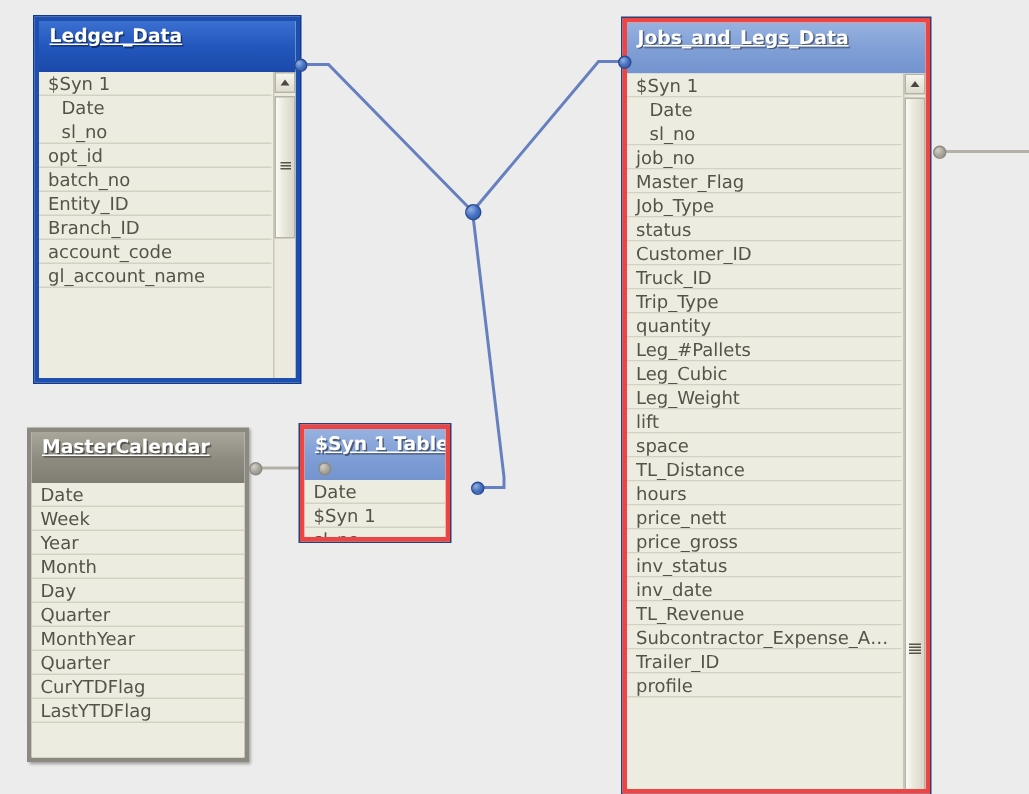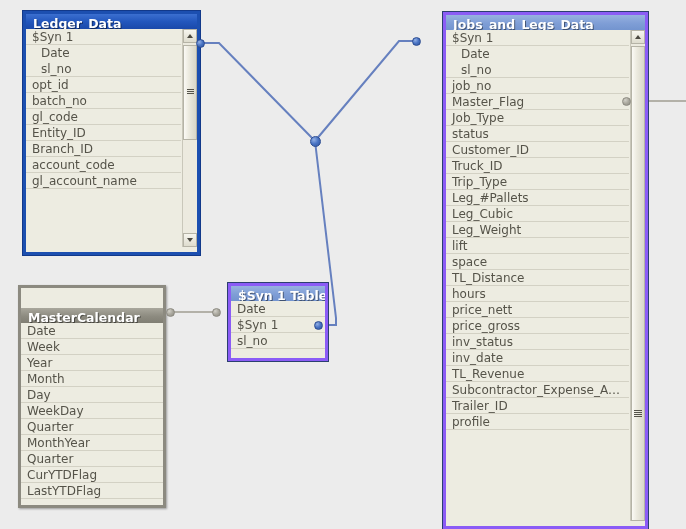--- a/index.html
+++ b/index.html
@@ -34,51 +34,49 @@
     position: absolute;
     box-sizing: border-box;
     background: #edece1;
     overflow: hidden;
   }
   .tbl.active {
     border: 3px solid #1c4fb0;
     box-shadow: 0 0 0 1px #12398a;
   }
   .tbl.semi {
-    border: 3px solid #8b5cf6;
+    border: 3px solid #ef4444;
     box-shadow: 0 0 0 1px #2b3f70;
-    margin-left: 28px;
   }
   .tbl.inactive {
     border: 3px solid #8c8a80;
     box-shadow: 1px 1px 2px rgba(0,0,0,0.35);
   }
   .title {
-    height: 15px;
+    height: 34px;
     line-height: 20px;
     padding-left: 7px;
     font-weight: bold;
     font-size: 12.5px;
     color: #ffffff;
     letter-spacing: 0px;
     text-shadow: 1px 1px 0 rgba(0,0,0,0.45);
     white-space: nowrap;
     overflow: hidden;
     box-sizing: border-box;
     text-decoration: underline;
   }
   .title.blue-dark {
     background: linear-gradient(to bottom, #3b6fd0 0%, #2357bd 50%, #1a49aa 100%);
   }
   .title.blue-light {
     background: linear-gradient(to bottom, #97b2e0 0%, #7f9ed6 55%, #7394cf 100%);
   }
   .title.gray {
     background: linear-gradient(to bottom, #a9a79c 0%, #8d8b80 55%, #807e73 100%);
-    margin-top: 20px;
   }
   .fieldwrap {
     position: relative;
     background: #edece1;
     height: calc(100% - 20px);
     overflow: hidden;
   }
   .fields {
     position: absolute;
     left: 0; top: 0;
@@ -221,21 +219,20 @@
 
   <div class="tbl active" id="t-ledger" style="left:23px; top:11px; width:177px; height:244px;">
     <div class="title blue-dark">Ledger_Data</div>
     <div class="fieldwrap">
       <ul class="fields" style="right:16px;">
         <li>$Syn 1</li>
         <li class="sub">Date</li>
         <li class="subend">sl_no</li>
         <li>opt_id</li>
         <li>batch_no</li>
-        <li>gl_code</li>
         <li>Entity_ID</li>
         <li>Branch_ID</li>
         <li>account_code</li>
         <li>gl_account_name</li>
         <li class="blank"></li>
       </ul>
       <div class="vscroll">
         <div class="sb-btn up">
           <span class="sb-arrow"></span>
         </div>
@@ -260,20 +257,21 @@
         <li>$Syn 1</li>
         <li class="sub">Date</li>
         <li class="subend">sl_no</li>
         <li>job_no</li>
         <li>Master_Flag</li>
         <li>Job_Type</li>
         <li>status</li>
         <li>Customer_ID</li>
         <li>Truck_ID</li>
         <li>Trip_Type</li>
+        <li>quantity</li>
         <li>Leg_#Pallets</li>
         <li>Leg_Cubic</li>
         <li>Leg_Weight</li>
         <li>lift</li>
         <li>space</li>
         <li>TL_Distance</li>
         <li>hours</li>
         <li>price_nett</li>
         <li>price_gross</li>
         <li>inv_status</li>
@@ -300,21 +298,20 @@
 
   <div class="tbl inactive" id="t-cal" style="left:18px; top:285px; width:148px; height:223px;">
     <div class="title gray">MasterCalendar</div>
     <div class="fieldwrap">
       <ul class="fields" style="right:0;">
         <li>Date</li>
         <li>Week</li>
         <li>Year</li>
         <li>Month</li>
         <li>Day</li>
-        <li>WeekDay</li>
         <li>Quarter</li>
         <li>MonthYear</li>
         <li>Quarter</li>
         <li>CurYTDFlag</li>
         <li>LastYTDFlag</li>
       </ul>
     </div>
   </div>
 
   <div class="tbl semi" id="t-ssyn" style="left:200px; top:283px; width:100px; height:78px;">

